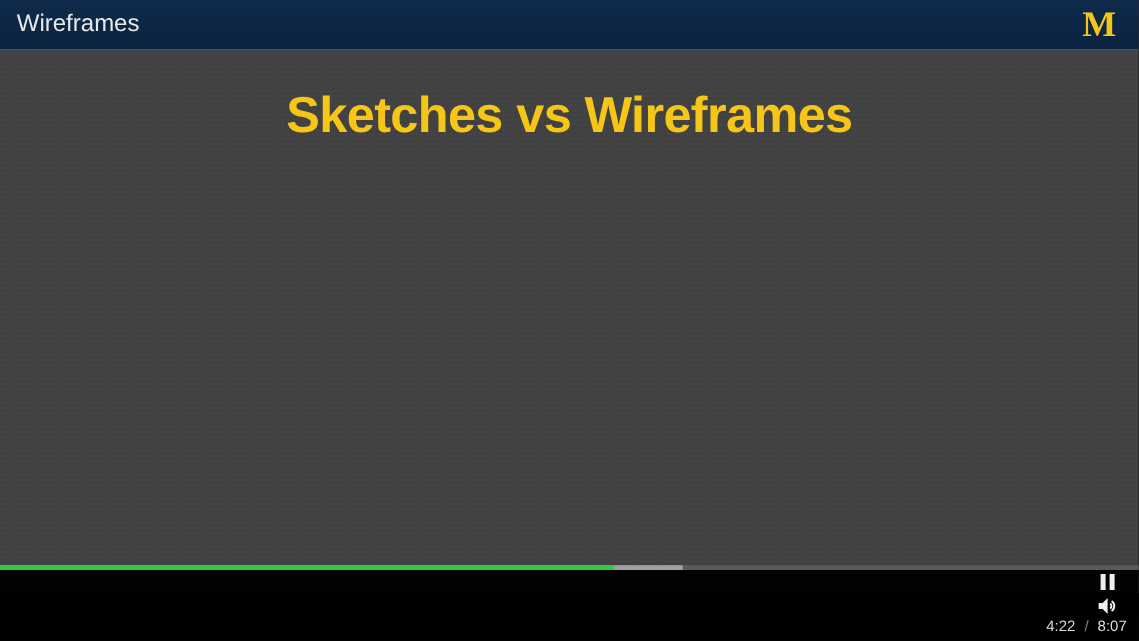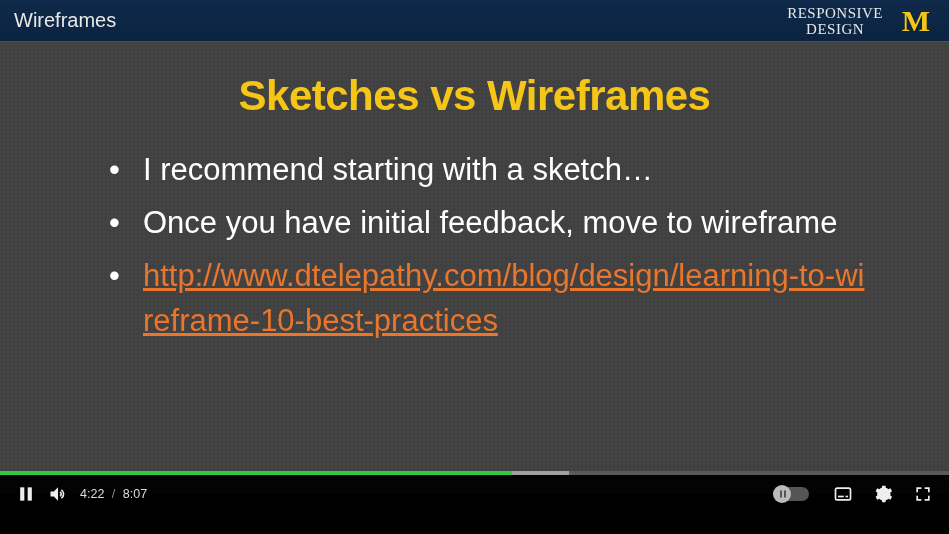--- a/index.html
+++ b/index.html
@@ -14,59 +14,48 @@
   .mlogo span { font-family: Georgia, serif; font-weight: 900; font-size: 30px; color: #F5C518; letter-spacing: -2px; text-shadow: 1px 1px 0 #0a2340; }
   .slide-body { padding: 24px 79px; }
   .slide-title { color: #F5C518; font-size: 42px; font-weight: 800; text-align: center; margin: 6px 0 28px; letter-spacing: -0.5px; }
   ul.bullets { list-style: none; padding-left: 30px; }
   ul.bullets li { color: #fff; font-size: 31px; line-height: 1.45; font-weight: 300; position: relative; padding-left: 34px; margin-bottom: 8px; }
   ul.bullets li::before { content: "•"; position: absolute; left: 0; top: 0; color: #fff; font-size: 31px; }
   ul.bullets li.link-item a { color: #E8762C; text-decoration: underline; word-break: break-all; }
   .progress-bar { position: absolute; left: 0; right: 0; bottom: 38px; height: 4px; background: #5a5a5a; }
   .progress-loaded { position: absolute; left: 0; top: 0; bottom: 0; background: #a0a0a0; width: 60%; }
   .progress-played { position: absolute; left: 0; top: 0; bottom: 0; background: #2ecc40; }
-  .controls { position: absolute; left: 0; right: 0; bottom: 0; height: 38px; background: rgba(0,0,0,0.95); display: flex; align-items: center; padding: 0 10px; color: #eee; }
+  .controls { position: absolute; left: 0; right: 0; bottom: 0; height: 38px; background: rgba(0,0,0,0.95); display: flex; align-items: flex-end; padding: 0 10px; color: #eee; flex-direction: column; }
   .ctrl { width: 32px; height: 32px; display: flex; align-items: center; justify-content: center; cursor: pointer; fill: #eee; }
   .ctrl svg { width: 20px; height: 20px; }
   .time { font-size: 12.5px; color: #ddd; margin-left: 6px; }
   .time .sep { color: #888; margin: 0 4px; }
   .spacer { flex: 1; }
   .autoplay { width: 34px; height: 14px; background: #555; border-radius: 8px; position: relative; margin-right: 10px; cursor: pointer; }
   .autoplay::after { content: ""; position: absolute; width: 18px; height: 18px; background: #bbb; border-radius: 50%; top: -2px; left: -2px; display: flex; align-items: center; justify-content: center; }
   .autoplay-knob-icon { position: absolute; top: 1px; left: 2px; z-index: 2; }
   .right-ctrls { display: flex; align-items: center; gap: 8px; }
 </style>
 </head>
 <body>
 
 <div class="player">
 
   <div class="video-area">
     <div class="slide-header">
       <div class="left">Wireframes</div>
       <div class="right">
-        <div class="course-label">
-          <div>RESPONSIVE</div>
-          <div>DESIGN</div>
-        </div>
         <div class="mlogo">
           <span>M</span>
         </div>
       </div>
     </div>
 
     <div class="slide-body">
       <h1 class="slide-title">Sketches vs Wireframes</h1>
-      <ul class="bullets">
-        <li>I recommend starting with a sketch…</li>
-        <li>Once you have initial feedback, move to wireframe</li>
-        <li class="link-item">
-          <a href="#">http://www.dtelepathy.com/blog/design/learning-to-wireframe-10-best-practices</a>
-        </li>
-      </ul>
     </div>
   </div>
 
   <div class="progress-bar">
     <div class="progress-loaded"></div>
     <div class="progress-played" style="width:54%"></div>
   </div>
 
   <div class="controls">
     <div class="ctrl">

